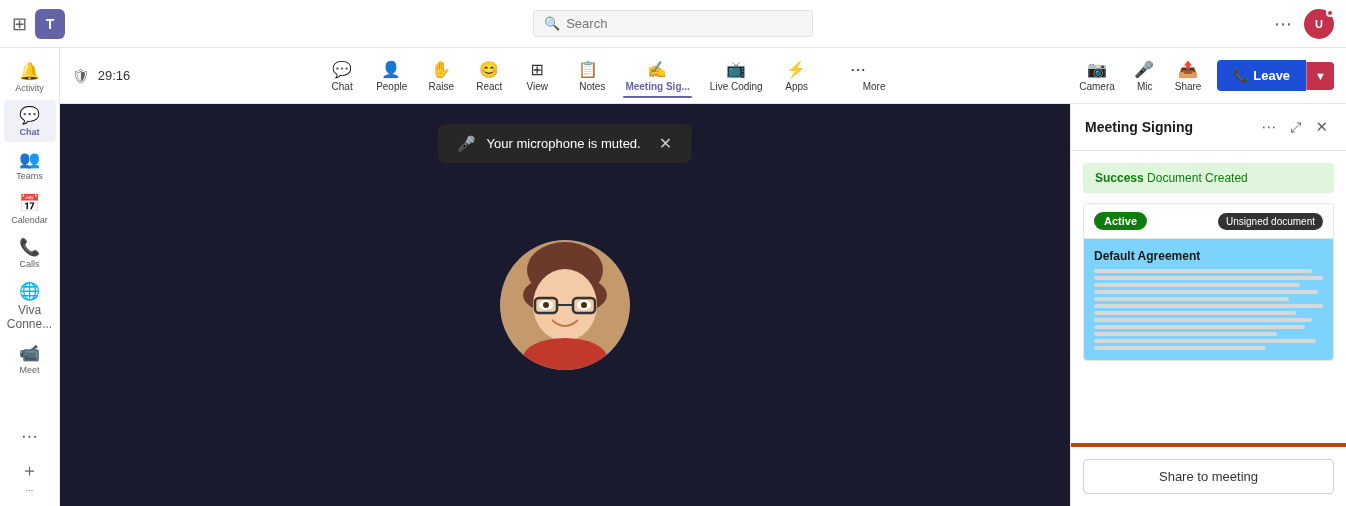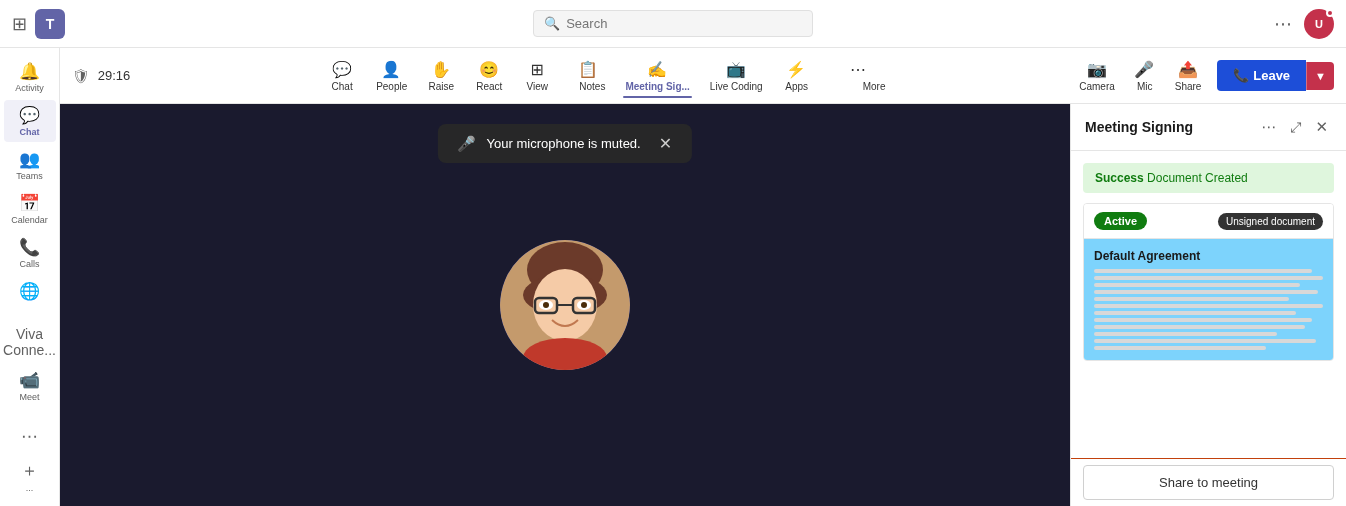--- a/index.html
+++ b/index.html
@@ -45,21 +45,21 @@
       <div style="display:flex;flex-direction:column;align-items:center;padding:5px 4px;border-radius:4px;cursor:pointer;width:52px;gap:1px;">
         <span style="font-size:17px;color:#616161;">📅</span>
         <span style="font-size:9px;color:#616161;text-align:center;">Calendar</span>
       </div>
       <div style="display:flex;flex-direction:column;align-items:center;padding:5px 4px;border-radius:4px;cursor:pointer;width:52px;gap:1px;">
         <span style="font-size:17px;color:#616161;">📞</span>
         <span style="font-size:9px;color:#616161;text-align:center;">Calls</span>
       </div>
       <div style="display:flex;flex-direction:column;align-items:center;padding:5px 4px;border-radius:4px;cursor:pointer;width:52px;gap:1px;">
         <span style="font-size:17px;color:#616161;">🌐</span>
-        <span style="font-size:14px;color:#616161;text-align:center;margin-top:23px;">Viva Conne...</span>
+        <span style="font-size:12px;color:#616161;text-align:center;">Viva Conne...</span>
       </div>
       <div style="display:flex;flex-direction:column;align-items:center;padding:5px 4px;border-radius:4px;cursor:pointer;width:52px;gap:1px;">
         <span style="font-size:17px;color:#616161;">📹</span>
         <span style="font-size:9px;color:#616161;text-align:center;">Meet</span>
       </div>
       <div style="flex:1;"></div>
       <div style="display:flex;flex-direction:column;align-items:center;padding:5px 4px;border-radius:4px;cursor:pointer;width:52px;gap:1px;">
         <span style="font-size:17px;color:#616161;">⋯</span>
       </div>
       <div style="display:flex;flex-direction:column;align-items:center;padding:5px 4px;border-radius:4px;cursor:pointer;width:52px;gap:1px;">
@@ -212,20 +212,20 @@
                   <div style="height:4px;background:#d8d8d8;border-radius:2px;width:95%;"></div>
                   <div style="height:4px;background:#d8d8d8;border-radius:2px;width:92%;"></div>
                   <div style="height:4px;background:#d8d8d8;border-radius:2px;width:80%;"></div>
                   <div style="height:4px;background:#d8d8d8;border-radius:2px;width:97%;"></div>
                   <div style="height:4px;background:#d8d8d8;border-radius:2px;width:75%;"></div>
                 </div>
               </div>
             </div>
           </div>
 
-          <div style="padding:6px 12px;border-top:1px solid #c2410c;">
+          <div style="padding:12px 12px;border-top:4px solid #c2410c;">
             <button style="background:#fff;color:#333;border:1px solid #d0d0d0;border-radius:4px;padding:9px;font-size:13px;font-weight:500;cursor:pointer;width:100%;">Share to meeting</button>
           </div>
         </div>
       </div>
     </div>
   </div>
 </div>
 
 </body></html>

